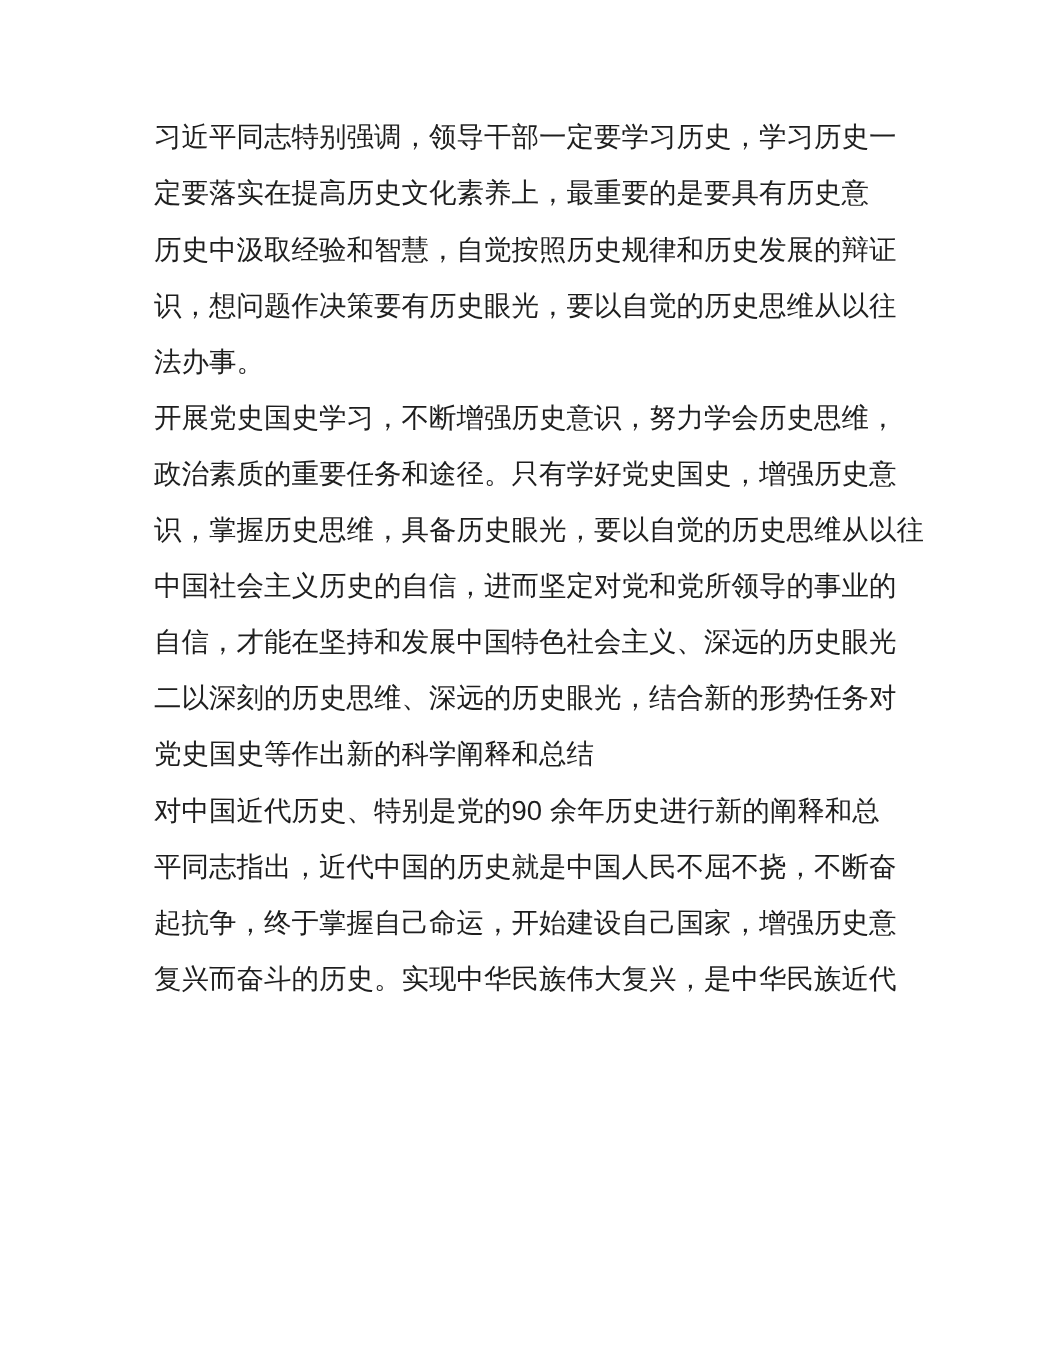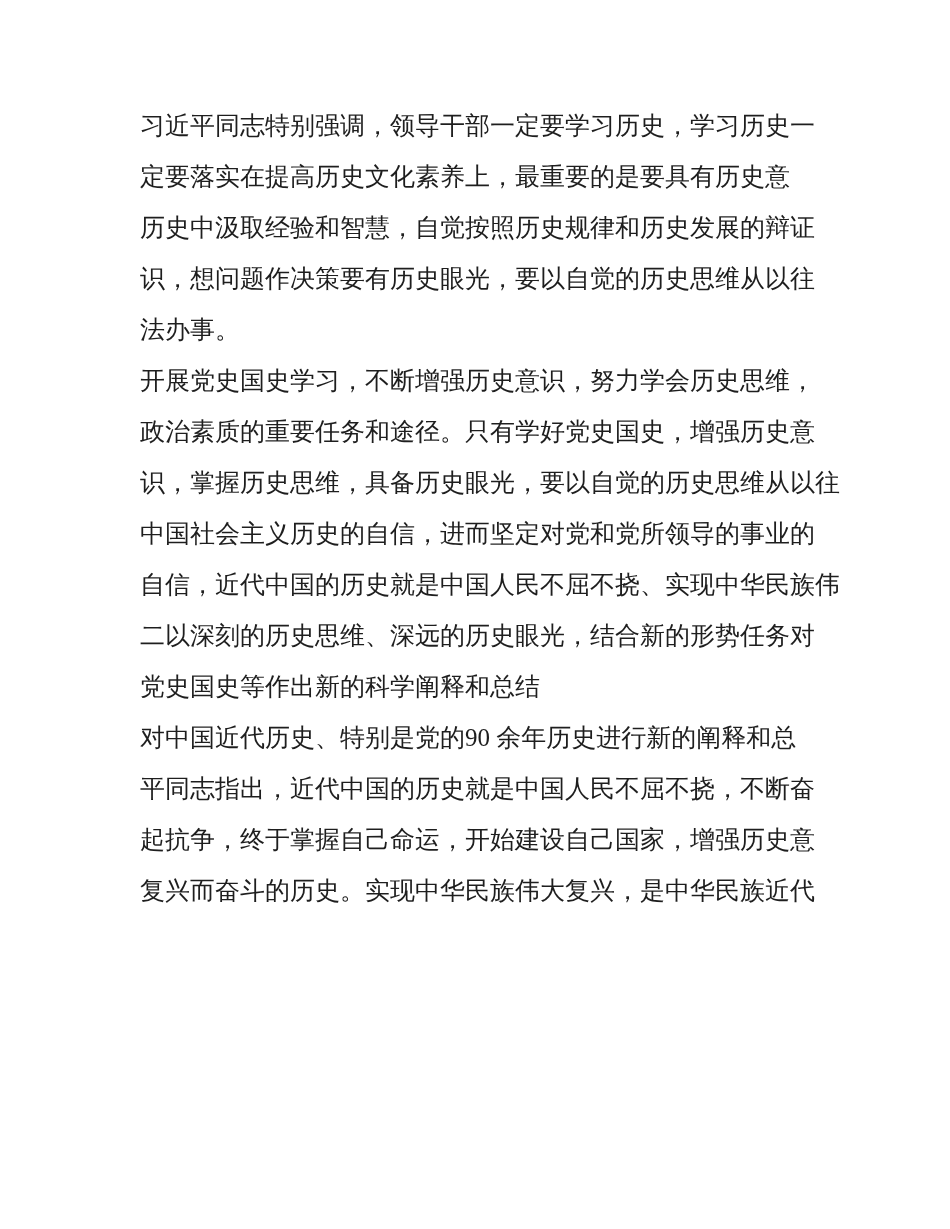--- a/index.html
+++ b/index.html
@@ -11,21 +11,21 @@
     width: 950px;
     height: 1229px;
     background: var(--bg);
     overflow: hidden;
   }
   .doc-page {
     width: 950px;
     height: 1229px;
     background: var(--bg);
     padding: 100px 130px 0 140px;
-    font-family: Liberation Serif, serif;
+    font-family: Liberation Sans, sans-serif;
     font-size: 25px;
     color: var(--fg);
   }
   .paragraph { margin: 0; }
   .line {
     display: block;
     height: 51px;
     line-height: 51px;
     white-space: pre;
     letter-spacing: 0;
@@ -43,21 +43,21 @@
     <div class="line">历史中汲取经验和智慧，自觉按照历史规律和历史发展的辩证</div>
     <div class="line">识，想问题作决策要有历史眼光，要以自觉的历史思维从以往</div>
     <div class="line">法办事。</div>
   </div>
 
   <div class="paragraph">
     <div class="line">开展党史国史学习，不断增强历史意识，努力学会历史思维，</div>
     <div class="line">政治素质的重要任务和途径。只有学好党史国史，增强历史意</div>
     <div class="line">识，掌握历史思维，具备历史眼光，要以自觉的历史思维从以往</div>
     <div class="line">中国社会主义历史的自信，进而坚定对党和党所领导的事业的</div>
-    <div class="line">自信，近代中国的历史就是中国人民不屈不挠、实现中华民族伟</div>
+    <div class="line">自信，才能在坚持和发展中国特色社会主义、深远的历史眼光</div>
   </div>
 
   <div class="paragraph">
     <div class="line">二以深刻的历史思维、深远的历史眼光，结合新的形势任务对</div>
     <div class="line">党史国史等作出新的科学阐释和总结</div>
   </div>
 
   <div class="paragraph">
     <div class="line">对中国近代历史、特别是党的90 余年历史进行新的阐释和总</div>
     <div class="line">平同志指出，近代中国的历史就是中国人民不屈不挠，不断奋</div>

